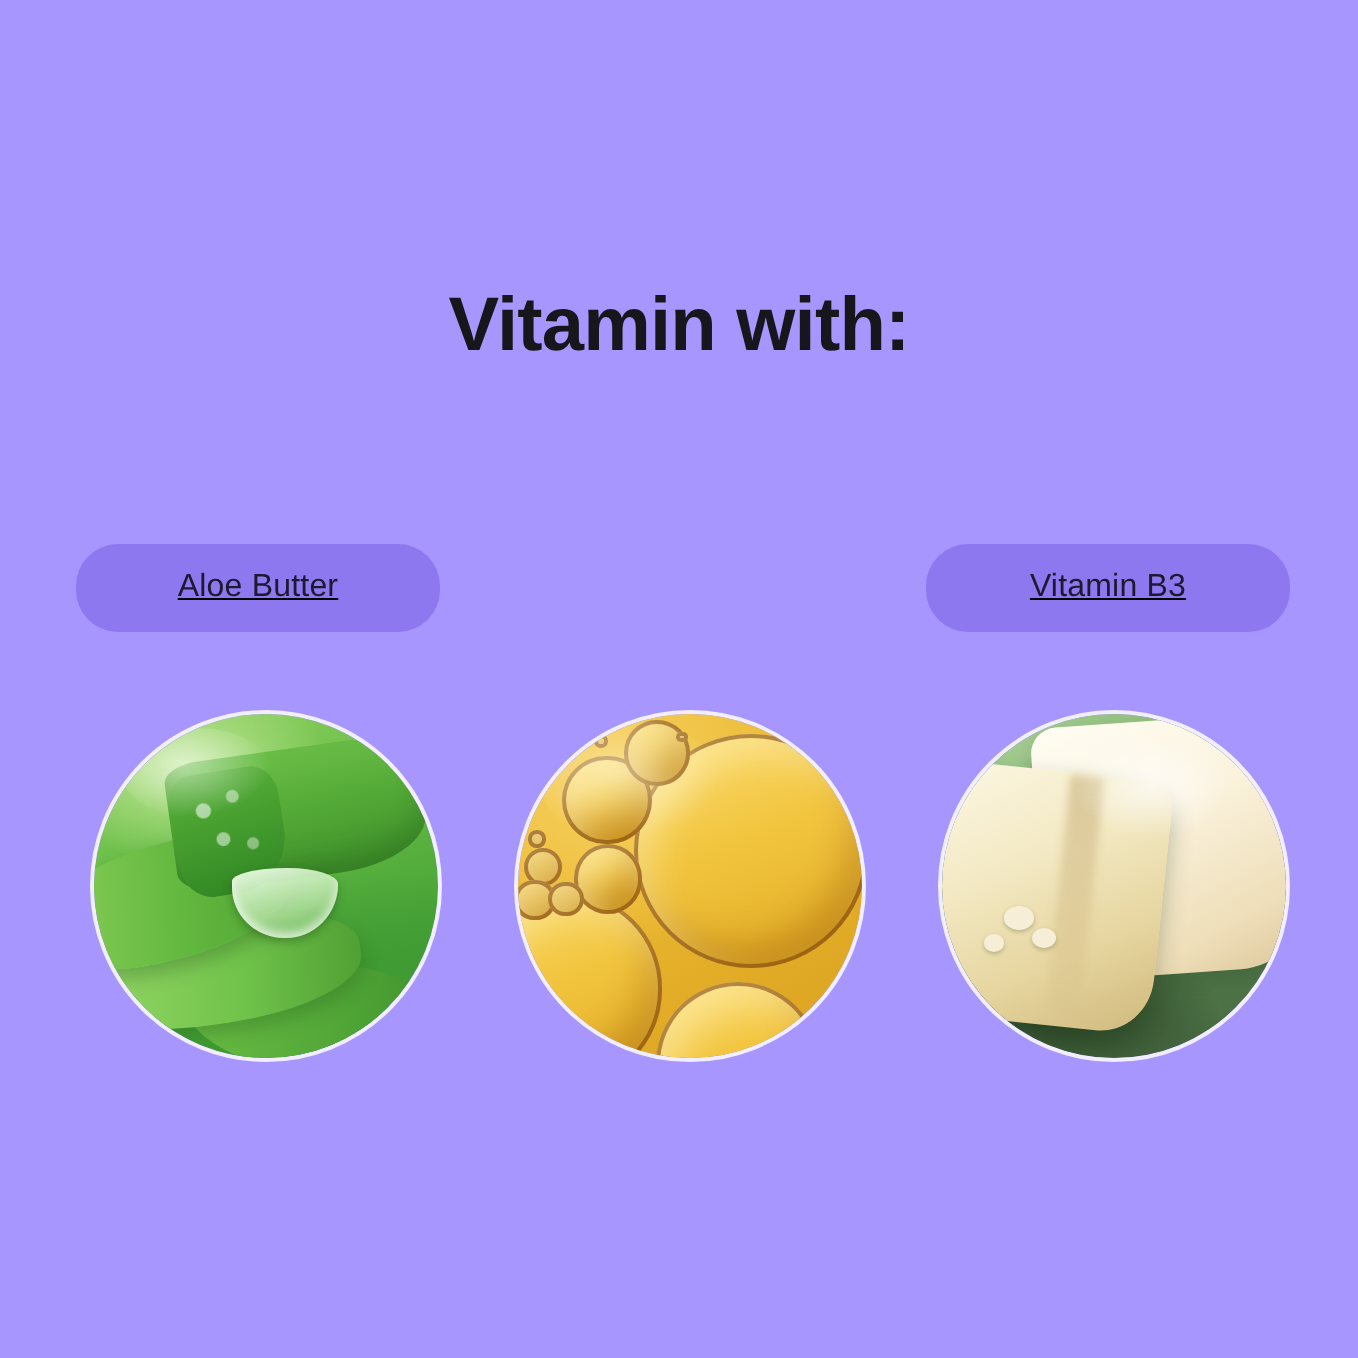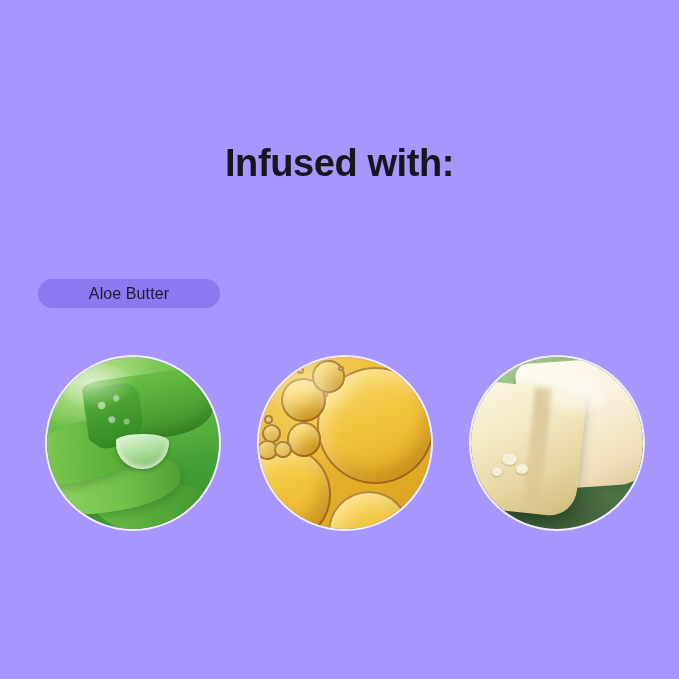--- a/index.html
+++ b/index.html
@@ -42,27 +42,28 @@
     left: 38px;
     top: 273px;
     width: 607px;
     height: 41px;
     display: flex;
     justify-content: space-between;
     align-items: center;
   }
   .pill {
     width: 182px;
-    height: 29px;
+    height: 44px;
     border-radius: 21px;
     background: #8d78f0;
     display: flex;
     align-items: center;
     justify-content: center;
     box-sizing: border-box;
+    text-decoration: underline;
   }
   .pill-label {
     font-size: 16px;
     font-weight: 500;
     letter-spacing: 0.1px;
     color: #1c1a2e;
     white-space: nowrap;
   }
 
   
@@ -245,25 +246,28 @@
     left: 38%; top: 6%; width: 46%; height: 30%;
     background: radial-gradient(ellipse at 50% 50%, rgba(255,255,255,0.7) 0%, rgba(255,255,255,0) 70%);
     border-radius: 50%;
   }
 </style>
 </head>
 <body>
 
 <div class="panel">
 
-  <div class="title">Infused with:</div>
+  <div class="title">Vitamin with:</div>
 
   <div class="pill-row">
     <div class="pill">
       <span class="pill-label">Aloe Butter</span>
+    </div>
+    <div class="pill">
+      <span class="pill-label">Vitamin B3</span>
     </div>
   </div>
 
   <div class="circle-row">
 
     <div class="circle">
       <div class="art">
         <div class="aloe-bg"></div>
         <div class="aloe-leaf leaf-c"></div>
         <div class="aloe-leaf leaf-b"></div>

